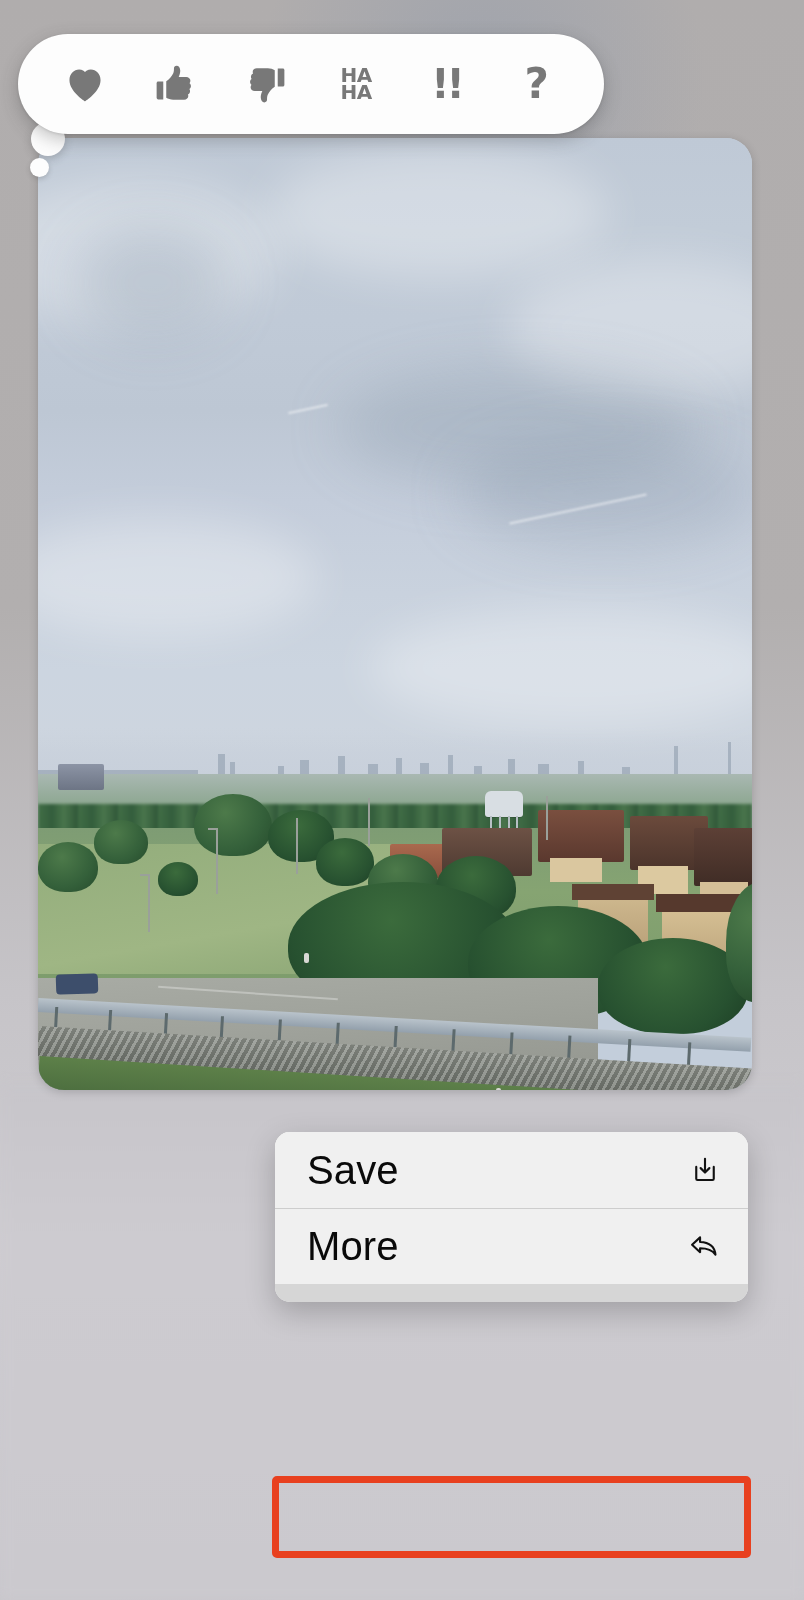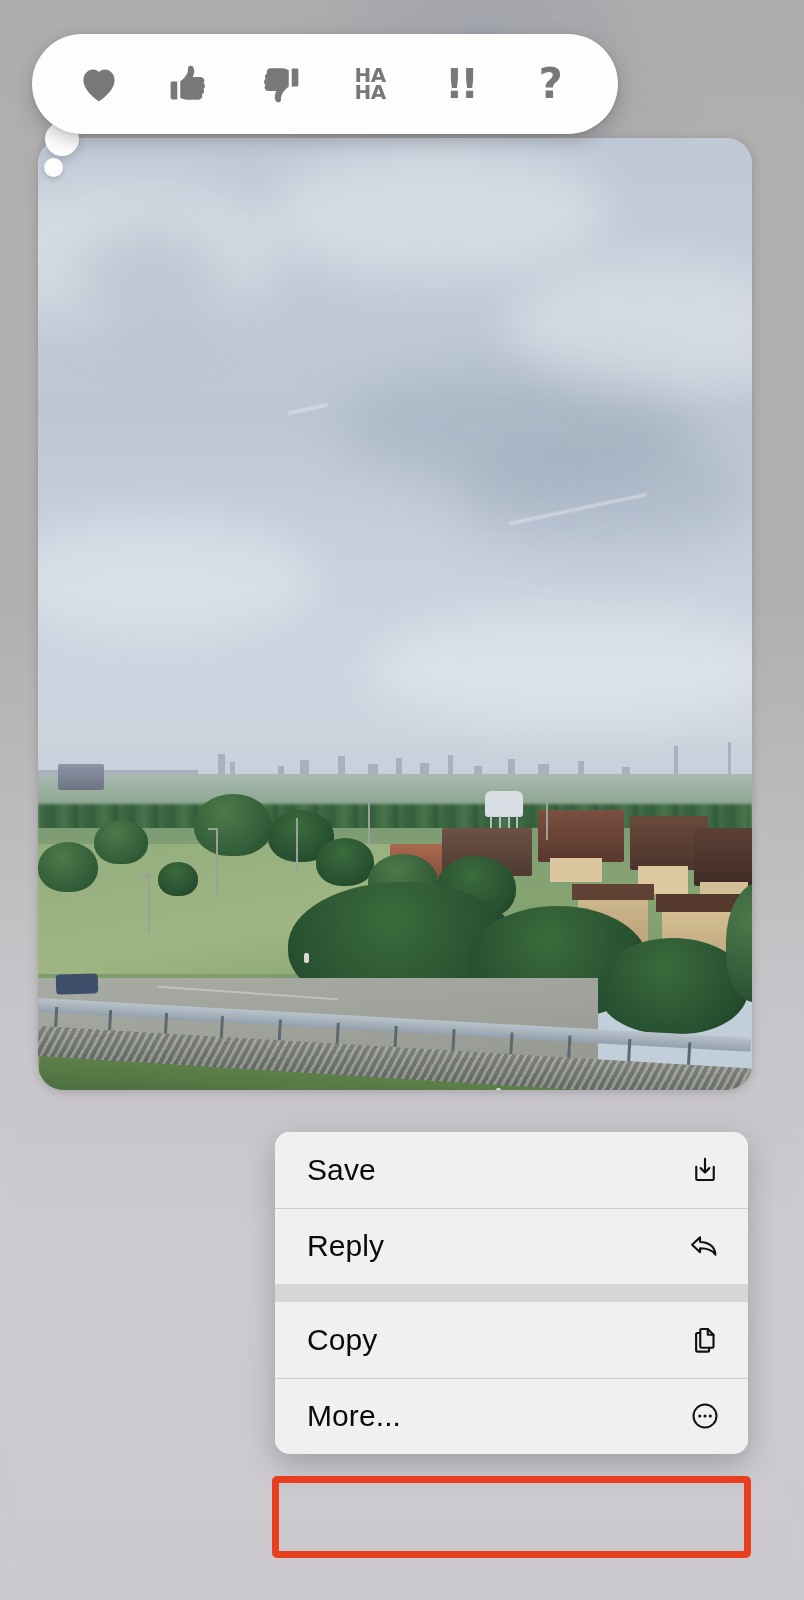--- a/index.html
+++ b/index.html
@@ -23,21 +23,21 @@
     filter:blur(0.5px);
   }
   .backdrop::after{
     content:"";
     position:absolute; left:0; right:0; top:1085px; bottom:0;
     background:linear-gradient(180deg,#c7c5ca 0%, #cdcbd0 30%, #cbc9ce 100%);
     filter:blur(6px);
   }
 
   
-  .tapback-wrap { position:absolute; left:32px; top:34px; z-index:40; }
+  .tapback-wrap { position:absolute; left:18px; top:34px; z-index:40; }
   .tapback-bar {
     width:586px; height:100px;
     background:#fdfdfd;
     border-radius:50px;
     display:flex; align-items:center; justify-content:space-around;
     padding:0 22px;
     box-shadow:0 6px 18px rgba(60,60,60,0.30), 0 1px 3px rgba(0,0,0,0.12);
     position:relative; z-index:3;
   }
   .tb-item {
@@ -210,21 +210,21 @@
     display:flex; align-items:center; justify-content:space-between;
     padding:0 26px 0 32px;
     background:#f0f0f0;
     position:relative;
   }
   .menu-item + .menu-item::before {
     content:""; position:absolute; left:0; right:0; top:0;
     height:1px; background:#cdcdcd;
   }
   .menu-label {
-    font-size:30px; color:#0a0a0a; letter-spacing:0.1px;
+    font-size:40px; color:#0a0a0a; letter-spacing:0.1px;
     font-family:"Liberation Sans", sans-serif;
   }
   .menu-icon { width:34px; height:34px; display:flex; align-items:center; justify-content:center; color:#111; }
   .menu-icon svg { display:block; }
 
   .highlight-box {
     position:absolute; left:272px; top:1476px;
     width:479px; height:82px;
     border:7px solid #e8401f;
     border-radius:5px;
@@ -436,56 +436,30 @@
       <span class="menu-icon">
         <svg width="30" height="30" viewBox="0 0 24 24" fill="none" stroke="currentColor" stroke-width="1.7" stroke-linecap="round" stroke-linejoin="round">
           <path d="M5 9.5V19a1 1 0 0 0 1 1h12a1 1 0 0 0 1-1V9.5"></path>
           <path d="M12 3v10.5"></path>
           <path d="M8.5 10.5 12 14l3.5-3.5"></path>
         </svg>
       </span>
     </div>
 
     <div class="menu-item">
-      <span class="menu-label">Reply</span>
+      <span class="menu-label">More</span>
       <span class="menu-icon">
         <svg width="32" height="30" viewBox="0 0 26 22" fill="none" stroke="currentColor" stroke-width="1.7" stroke-linecap="round" stroke-linejoin="round">
           <path d="M9 4 2.5 10 9 16v-3.2c6.5 0 10 1.6 12.5 5.2-.6-6.2-4.3-10-12.5-10.3V4z"></path>
         </svg>
       </span>
     </div>
 
   </div>
 
   <div class="menu-gap"></div>
 
 
   <div class="menu-gap"></div>
 
-  <div class="menu-group">
-
-    <div class="menu-item">
-      <span class="menu-label">Copy</span>
-      <span class="menu-icon">
-        <svg width="30" height="30" viewBox="0 0 24 24" fill="none" stroke="currentColor" stroke-width="1.7" stroke-linecap="round" stroke-linejoin="round">
-          <path d="M9.2 3.2h5l4.6 4.6v9.4a1 1 0 0 1-1 1H9.2a1 1 0 0 1-1-1V4.2a1 1 0 0 1 1-1z"></path>
-          <path d="M14.2 3.2v4.6h4.6"></path>
-          <path d="M15.3 18.2v2.1a1 1 0 0 1-1 1H5.9a1 1 0 0 1-1-1V7.4a1 1 0 0 1 1-1h2.3"></path>
-        </svg>
-      </span>
-    </div>
-
-    <div class="menu-item">
-      <span class="menu-label">More...</span>
-      <span class="menu-icon">
-        <svg width="30" height="30" viewBox="0 0 24 24" fill="none" stroke="currentColor" stroke-width="1.6">
-          <circle cx="12" cy="12" r="9.2"></circle>
-          <circle cx="7.8" cy="12" r="1.25" fill="currentColor" stroke="none"></circle>
-          <circle cx="12" cy="12" r="1.25" fill="currentColor" stroke="none"></circle>
-          <circle cx="16.2" cy="12" r="1.25" fill="currentColor" stroke="none"></circle>
-        </svg>
-      </span>
-    </div>
-
-  </div>
 </div>
 
 <div class="highlight-box" style="border-color: rgb(232, 64, 31); border-width: 7px;"></div>
 
 </body></html>

